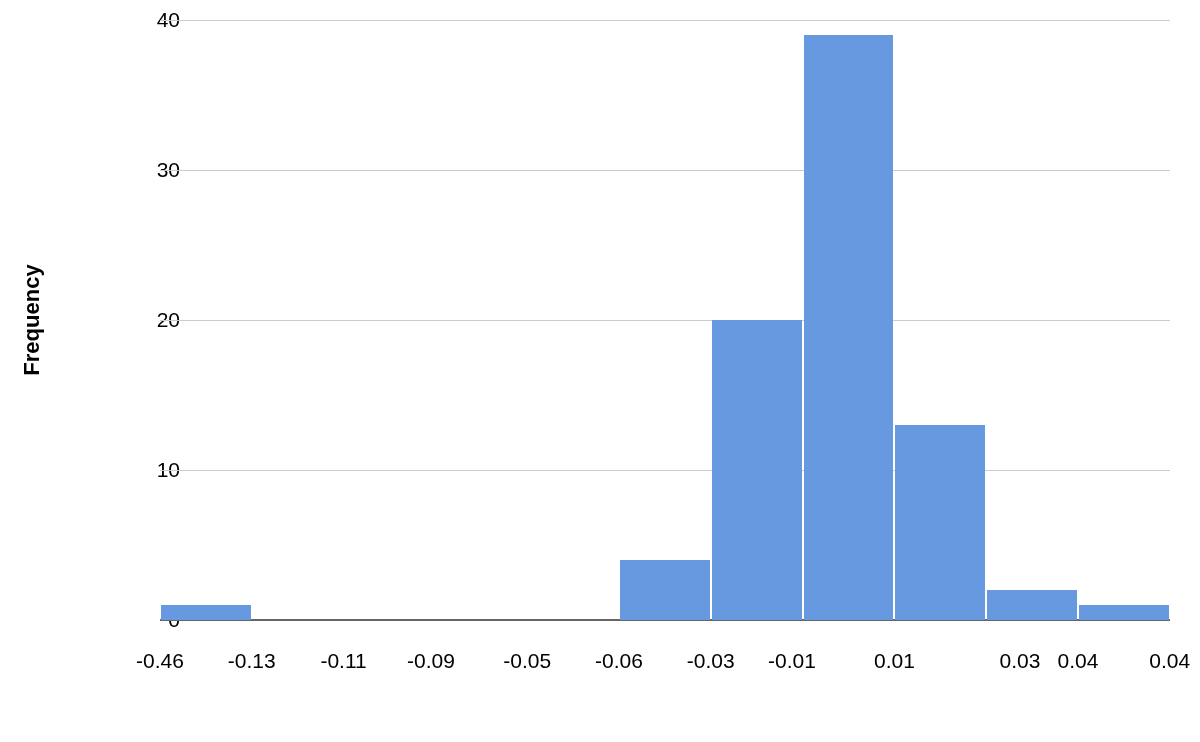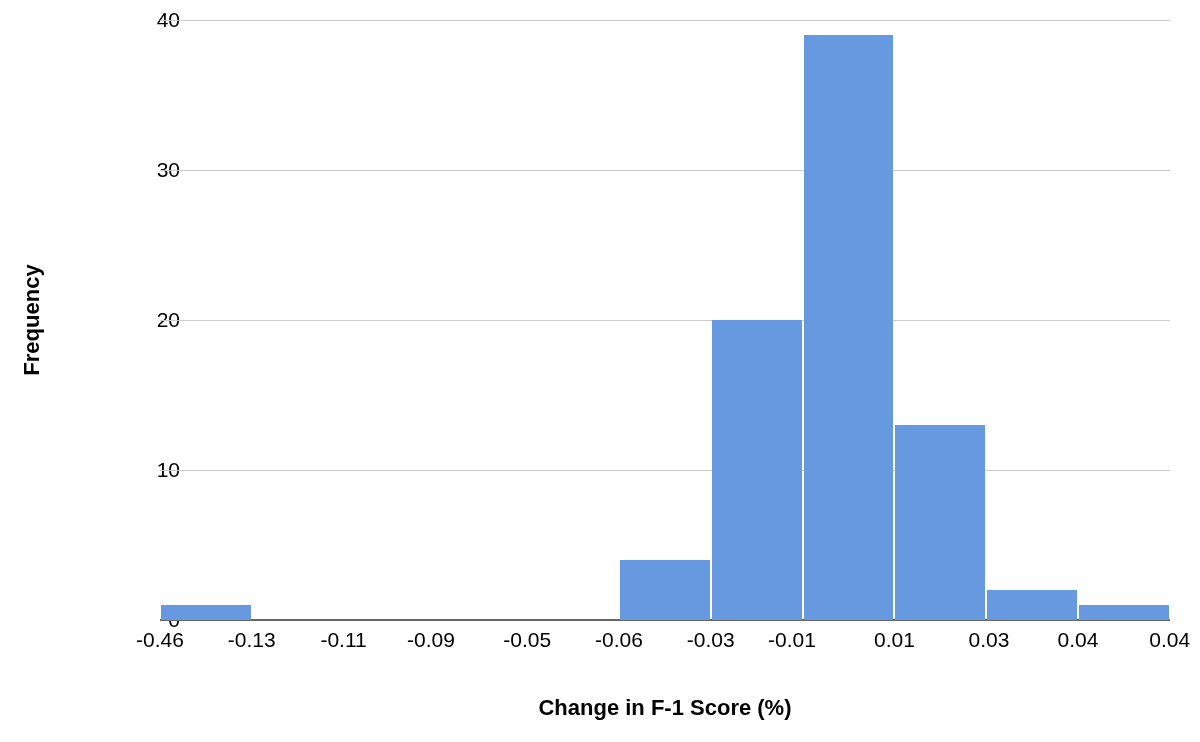--- a/index.html
+++ b/index.html
@@ -87,20 +87,21 @@
     left: 160px;
     top: 628px;
     width: 1010px;
     height: 30px;
   }
   .x-label {
     position: absolute;
     font-size: 21px;
     transform: translateX(-50%);
     white-space: nowrap;
+    margin-top: 21px;
   }
 </style>
 </head>
 <body>
 
 <div class="chart-wrap">
 
   <div class="y-axis-title">
     <span>Frequency</span>
   </div>
@@ -135,20 +136,19 @@
   <div class="x-labels">
     <div class="x-label" style="left:0px">-0.46</div>
     <div class="x-label" style="left:91.8px">-0.13</div>
     <div class="x-label" style="left:183.6px">-0.11</div>
     <div class="x-label" style="left:271px">-0.09</div>
     <div class="x-label" style="left:367.2px">-0.05</div>
     <div class="x-label" style="left:459px">-0.06</div>
     <div class="x-label" style="left:550.8px">-0.03</div>
     <div class="x-label" style="left:632px">-0.01</div>
     <div class="x-label" style="left:734.4px">0.01</div>
-    <div class="x-label" style="left:829px">0.03</div>
+    <div class="x-label" style="left:860px">0.03</div>
     <div class="x-label" style="left:918px">0.04</div>
     <div class="x-label" style="left:1009.8px">0.04</div>
   </div>
 
-  <div class="x-axis-title">Change in F-1 Score (%)</div>
 
 </div>
 
 </body></html>

